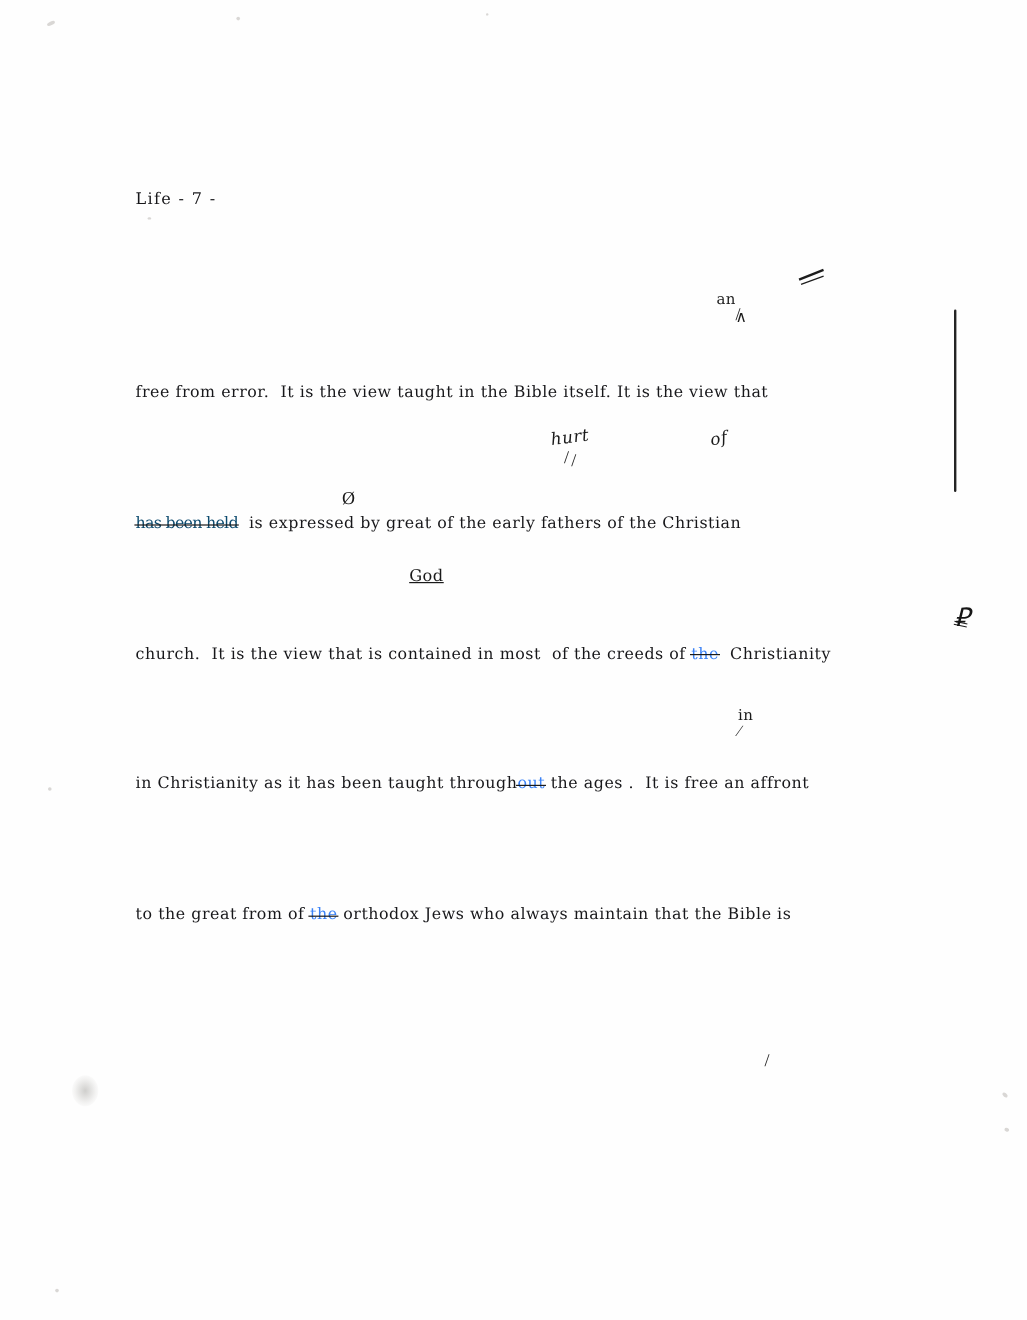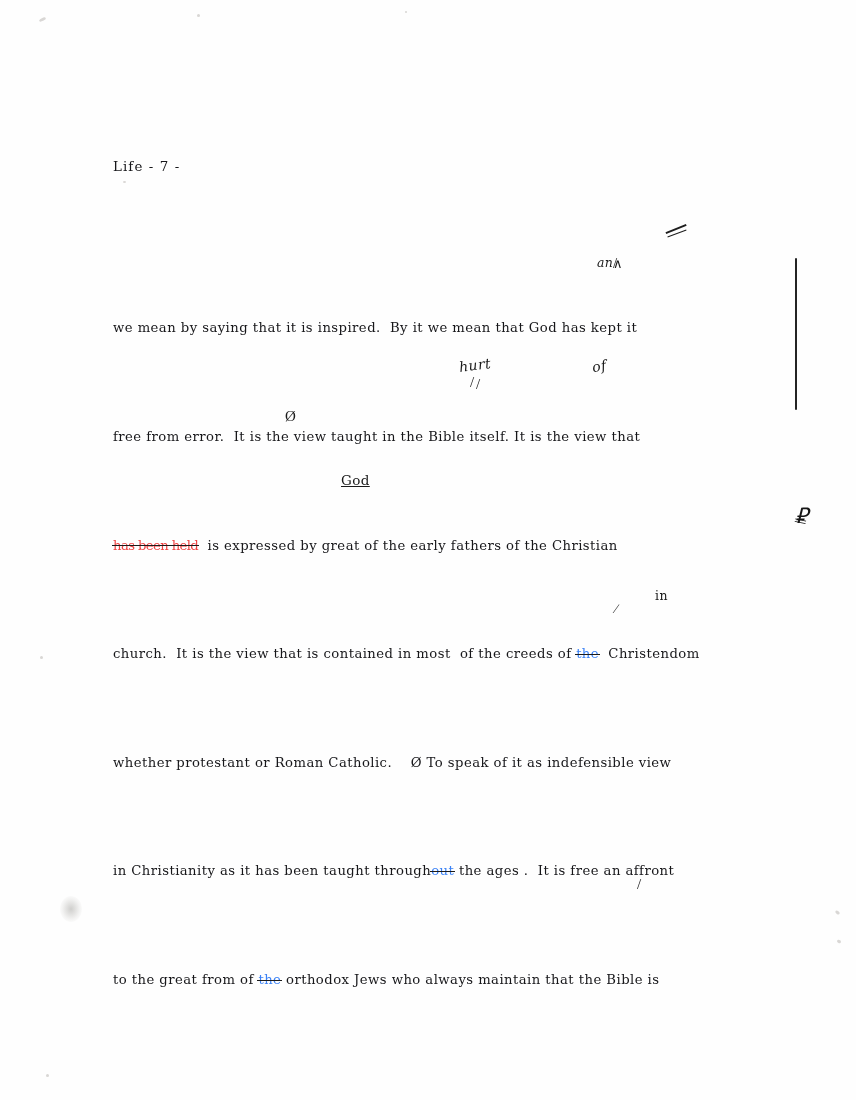--- a/index.html
+++ b/index.html
@@ -66,21 +66,21 @@
   }
   .xout::after {
     content: "";
     position: absolute;
     left: -1px; right: -1px;
     top: 52%;
     border-top: 1.4px solid #1b1b1b;
   }
   .overtype {
     position: relative;
-    color: #ef4444;
+    color: #0c4a6e;
     letter-spacing: -0.6px;
   }
 
   
   .hand {
     position: absolute;
     font-family: "DejaVu Serif", serif;
     color: #1a1a1a;
     font-size: 12.5px;
     letter-spacing: .4px;
@@ -136,25 +136,23 @@
   <div class="speck" style="left:40px;  top:656px; width:3px;  height:3px;"></div>
   <div class="speck" style="left:46px;  top:1074px;width:3px;  height:3px;"></div>
   <div class="speck" style="left:835px; top:911px; width:5px;  height:3px; transform:rotate(40deg);"></div>
   <div class="speck" style="left:837px; top:940px; width:4px;  height:3px; transform:rotate(20deg);"></div>
   <div class="smudge" style="left:60px; top:896px; width:22px; height:26px;"></div>
 
   <div class="typed">
 
     <div class="ln header-line">Life - 7 -</div>
 
-    <div class="ln">we mean by saying that it is inspired.  By it we mean that God has kept it</div>
     <div class="ln">free from error.  It is the view taught in the Bible itself. It is the view that</div>
     <div class="ln"><span class="xout overtype">has been held</span><span>  is expressed by great of the early fathers of the Christian</span></div>
-    <div class="ln"><span>church.  It is the view that is contained in most  of the creeds of </span><span class="xout">the</span><span>  Christendom</span></div>
-    <div class="ln"><span>whether protestant or Roman Catholic.    </span><span>Ø</span><span> To speak of it as indefensible view</span></div>
+    <div class="ln"><span>church.  It is the view that is contained in most  of the creeds of </span><span class="xout">the</span><span>  Christianity</span></div>
     <div class="ln"><span>in Christianity as it has been taught through</span><span class="xout">out</span><span> the ages .  It is free an affront</span></div>
     <div class="ln"><span>to the great from of </span><span class="xout">the</span><span> orthodox Jews who always maintain that the Bible is</span></div>
     
 
     
     
     
     
     
     
@@ -163,26 +161,26 @@
     
     
     
     
     
     
     
 
   </div>
 
-  <div class="hand" style="left:597px; top:255px;font-style:italic;">an</div>
+  <div class="hand" style="left:597px; top:241px;">an</div>
   <div class="caret" style="left:613px; top:256px;">∧</div>
 
   <div class="hand" style="left:341px; top:472px; font-size:13.5px;text-decoration:underline;">God</div>
 
-  <div class="hand" style="left:615px; top:588px;margin-left:40px;">in</div>
+  <div class="hand" style="left:615px; top:588px;">in</div>
   <div class="caret" style="left:615px; top:601px;">∕</div>
 
   <div class="hand script" style="left:459px; top:357px; transform:rotate(-7deg);">hurt</div>
   <div class="hand script" style="left:592px; top:358px; transform:rotate(-10deg);">of</div>
 
   <div class="pen-line" style="left:665px; top:228px; width:22px; height:1.6px; transform:rotate(-22deg);"></div>
   <div class="pen-line" style="left:667px; top:233px; width:20px; height:1.4px; transform:rotate(-20deg);"></div>
 
   <div class="slash" style="left:613px; top:255px;">/</div>
   <div class="slash" style="left:470px; top:374px;">/</div>

